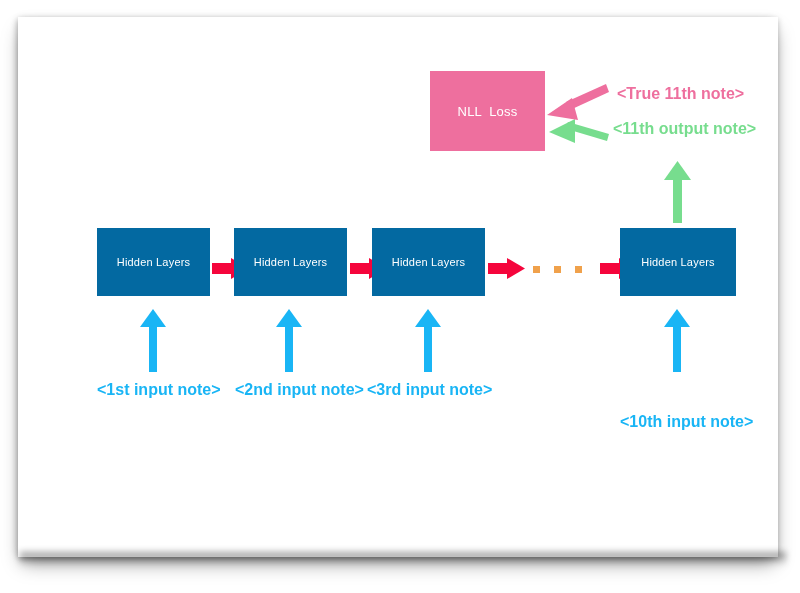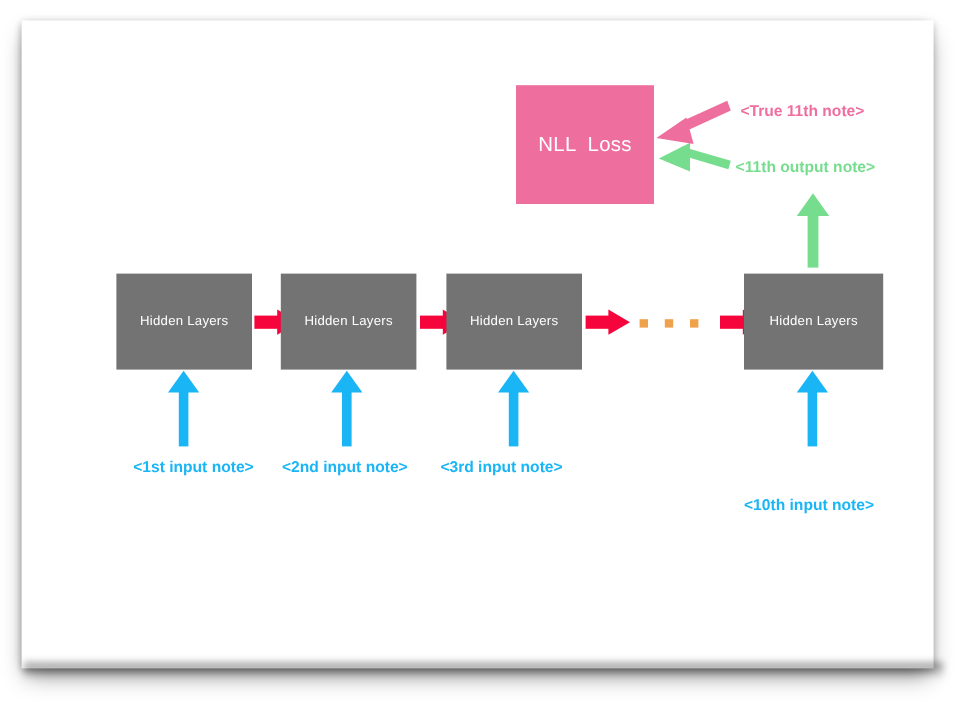--- a/index.html
+++ b/index.html
@@ -53,45 +53,45 @@
     display: flex;
     align-items: center;
     justify-content: center;
     color: #ffffff;
     font-size: 11px;
     letter-spacing: 0.2px;
     white-space: pre;
     user-select: none;
   }
   .node.hidden-layer {
-    background: #737373;
+    background: #0369a1;
     width: 113px;
-    height: 80px;
+    height: 68px;
     top: 228px;
   }
   .node.loss {
     background: #EE6F9E;
     left: 430px;
     top: 71px;
     width: 115px;
-    height: 99px;
-    font-size: 17px;
+    height: 80px;
+    font-size: 13px;
     text-align: right;
   }
 
   .label {
     position: absolute;
-    font-size: 13px;
+    font-size: 16px;
     font-weight: bold;
     white-space: nowrap;
     user-select: none;
   }
   .label.input-note { color: #19B5F5; top: 381px; }
   .label.true-note  { color: #EE6F9E; left: 617px; top: 85px; }
-  .label.out-note   { color: #77DD8E; left: 613px; top: 131px; }
+  .label.out-note   { color: #77DD8E; left: 613px; top: 120px; }
 
   .dots {
     position: absolute;
     top: 266px;
     left: 533px;
     width: 54px;
     height: 12px;
   }
   .dots i {
     position: absolute;
@@ -187,21 +187,21 @@
     <div class="node hidden-layer" style="left:620px;width:116px;">
       <span>Hidden Layers</span>
     </div>
 
     <div class="dots">
       <i></i>
       <i></i>
       <i></i>
     </div>
 
-    <div class="label input-note" style="left:111px;">&lt;1st input note&gt;</div>
+    <div class="label input-note" style="left:97px;">&lt;1st input note&gt;</div>
 
     <div class="label input-note" style="left:235px;">&lt;2nd input note&gt;</div>
 
     <div class="label input-note" style="left:367px;">&lt;3rd input note&gt;</div>
 
     <div class="label input-note" style="left:620px;margin-top:32px;">&lt;10th input note&gt;</div>
 
     <div class="label true-note">&lt;True 11th note&gt;</div>
 
     <div class="label out-note">&lt;11th output note&gt;</div>

